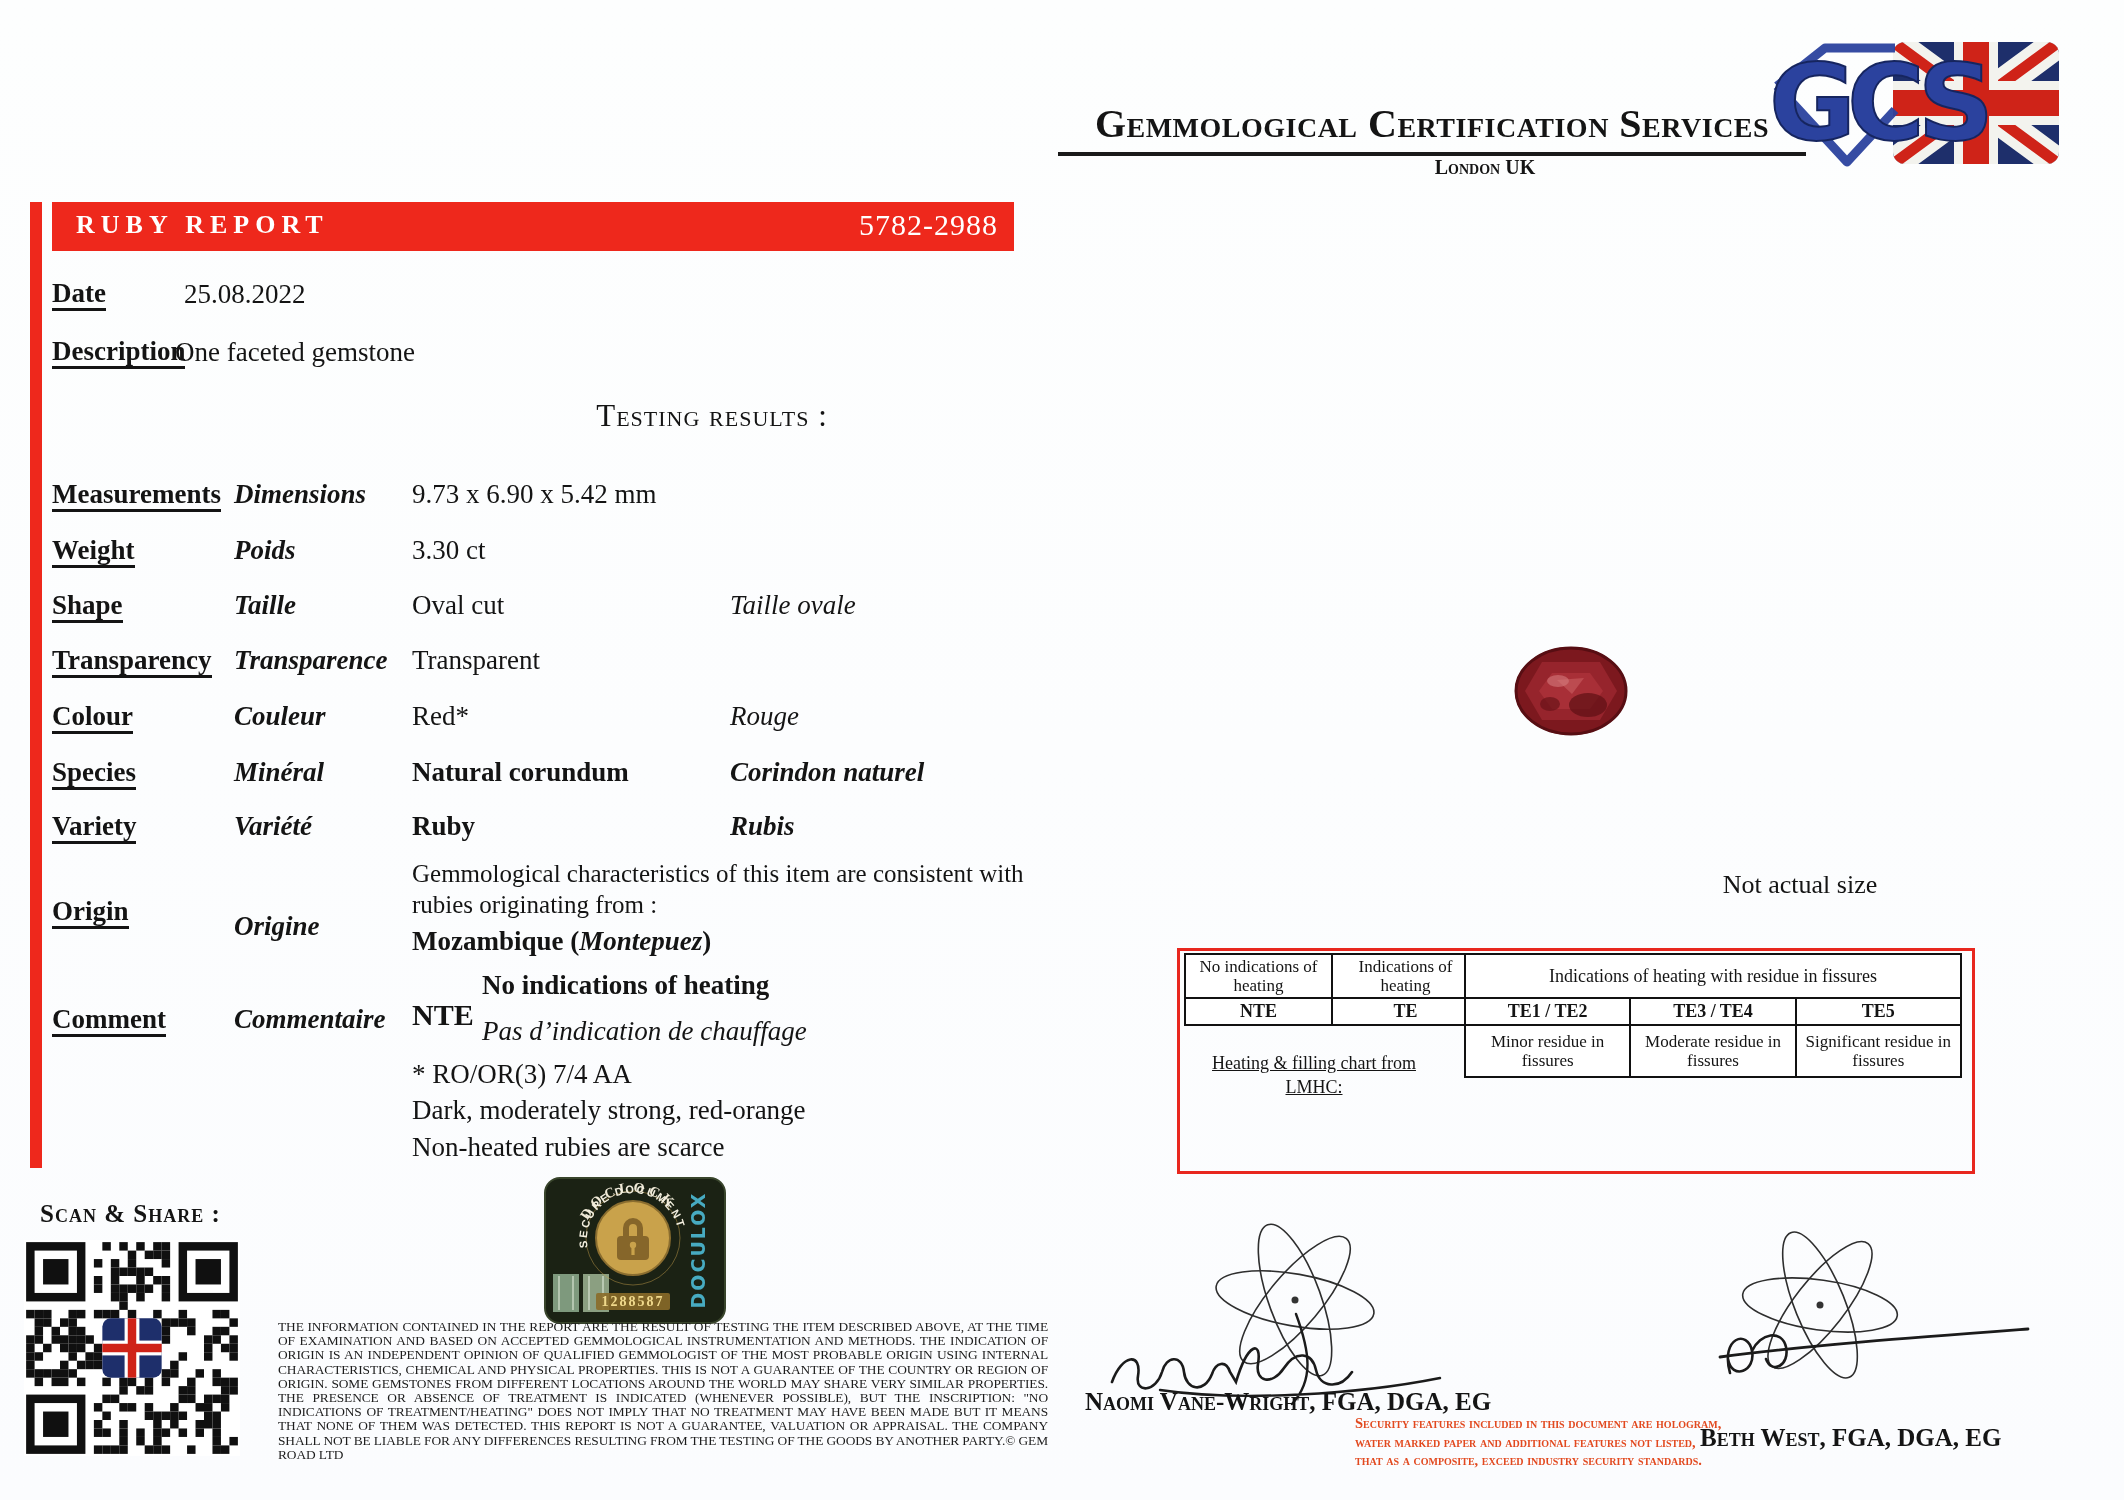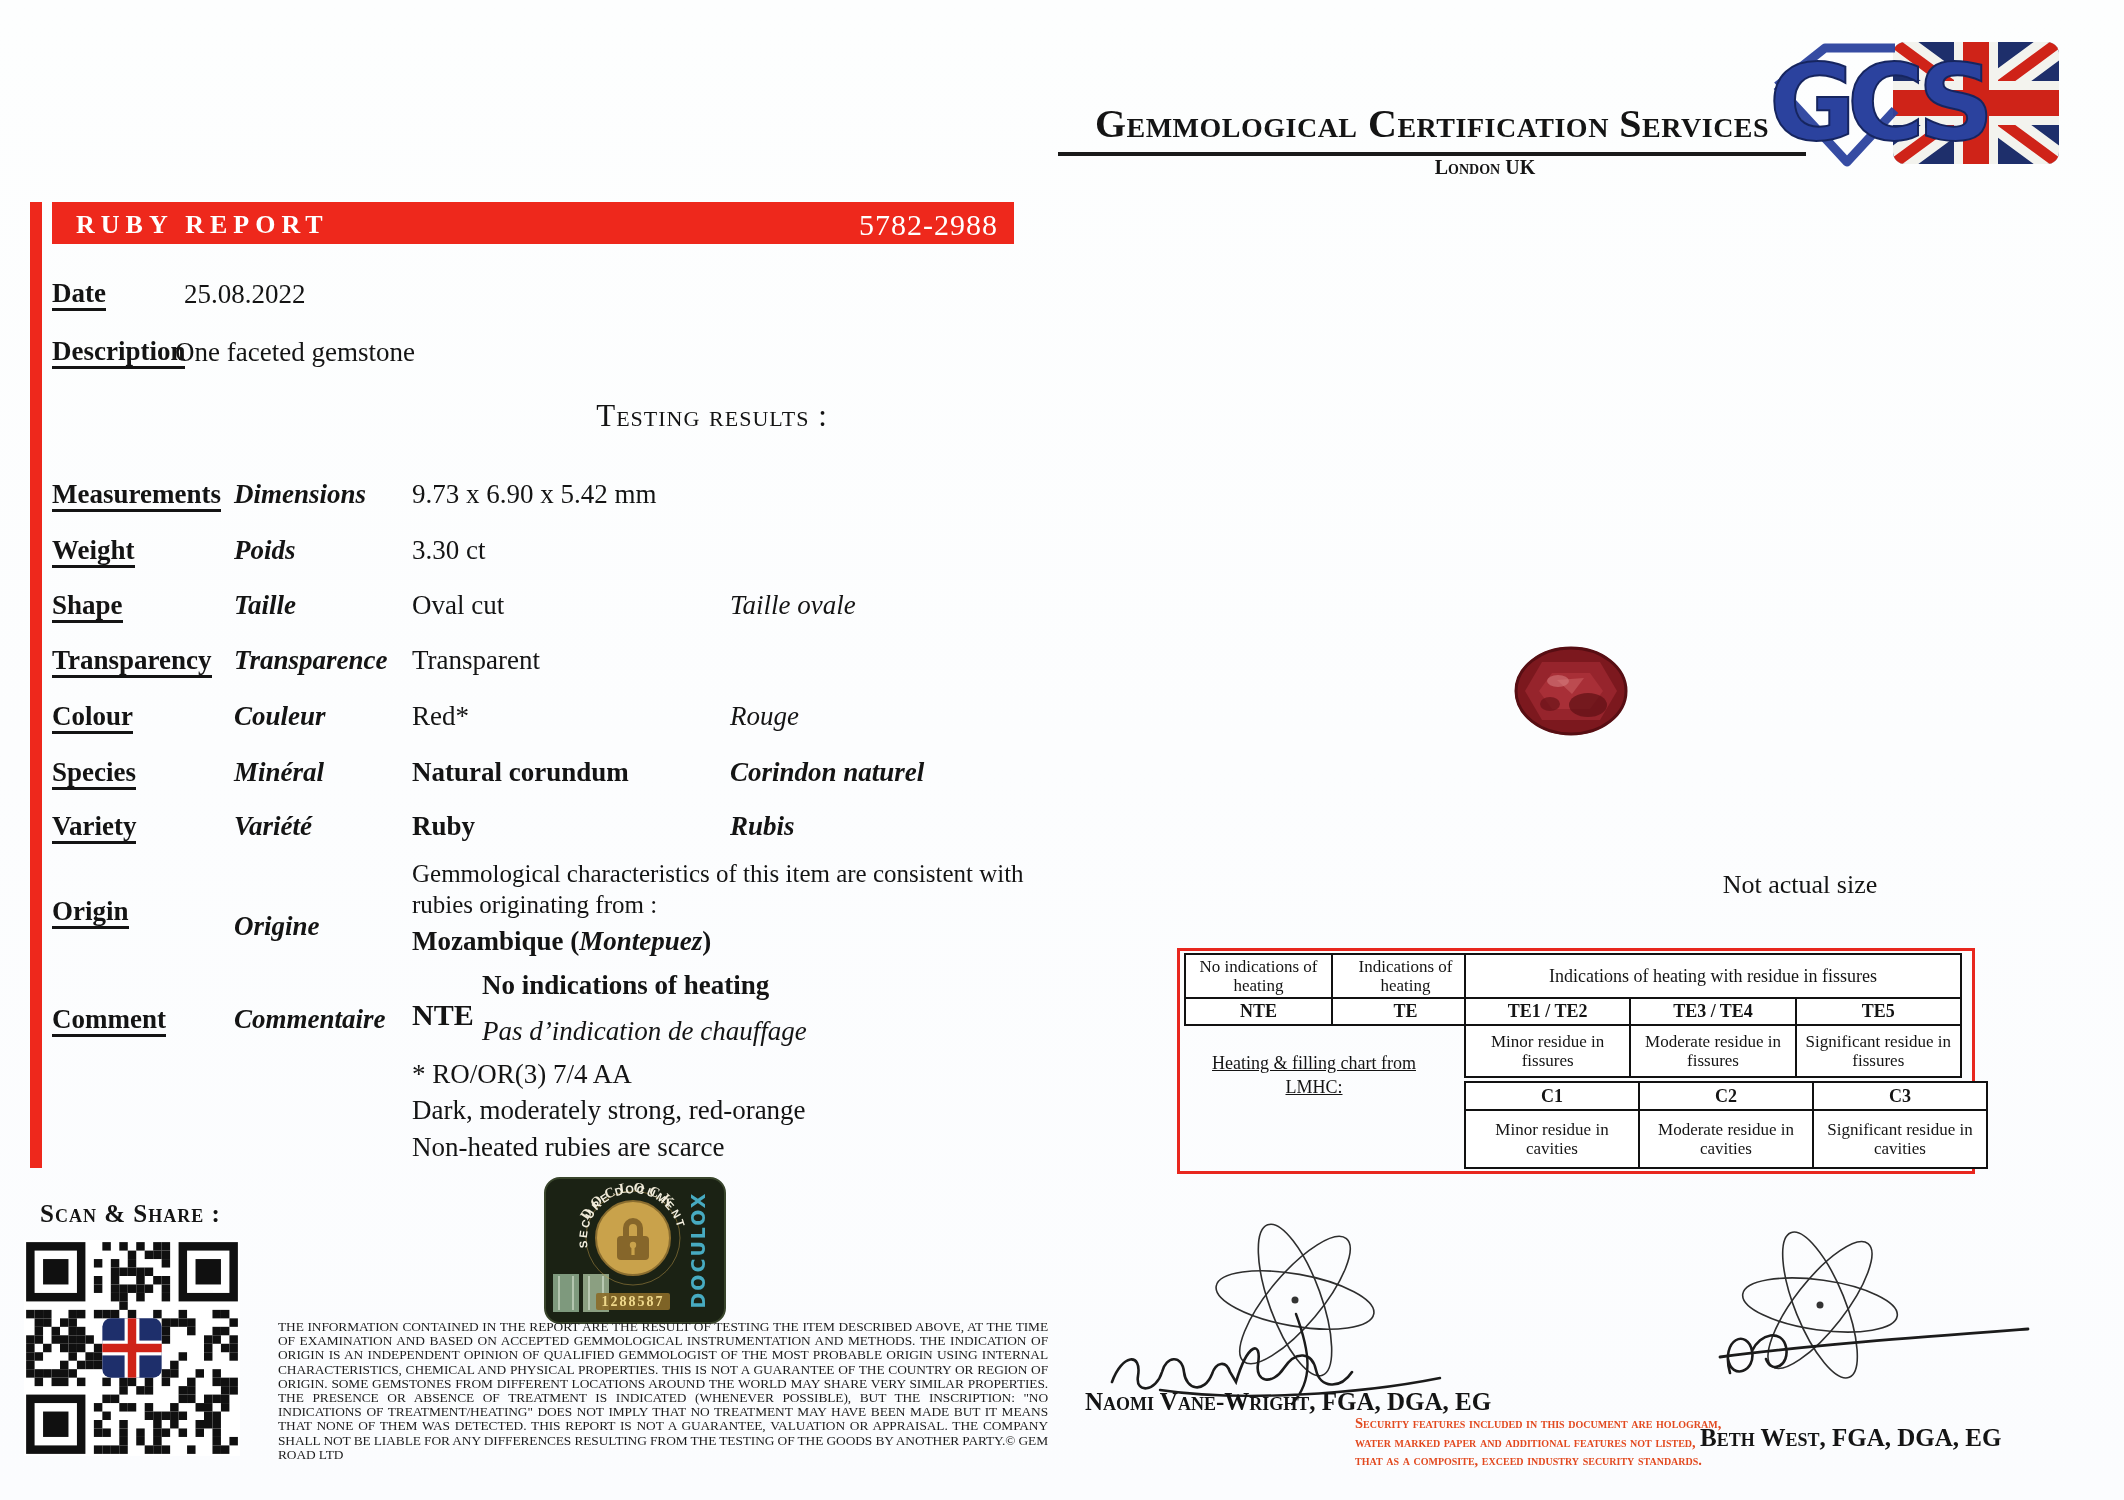--- a/index.html
+++ b/index.html
@@ -7,21 +7,21 @@
         background:linear-gradient(180deg,#fdfefe 0%,#fbfcfe 100%);
         font-family:"Liberation Serif", serif;color:#141414;overflow:hidden;}
   .abs{position:absolute;}
   
   #org-title{left:1058px;top:100px;width:748px;text-align:center;font-variant:small-caps;
              font-size:40px;font-weight:600;letter-spacing:.5px;border-bottom:4px solid #1a1a1a;
              padding-bottom:5px;white-space:nowrap;}
   #location{left:1115px;top:156px;width:740px;text-align:center;font-variant:small-caps;
             font-size:20px;font-weight:600;}
   
-  #banner{left:52px;top:202px;width:962px;height:42px;background:#ee281c;}
+  #banner{left:52px;top:202px;width:962px;height:49px;background:#ee281c;}
   #banner-title{left:24px;top:0;line-height:45px;color:#fff;font-weight:bold;
                 font-size:26px;letter-spacing:6px;}
   #banner-number{right:16px;top:0;line-height:45px;color:#fff;font-size:30px;letter-spacing:1px;}
   #left-bar{left:30px;top:202px;width:12px;height:966px;background:#ee281c;}
   
   .lbl{font-weight:bold;font-size:27px;border-bottom:3px solid #141414;padding-bottom:0px;
        display:inline-block;line-height:30px;}
   .frl{font-weight:bold;font-style:italic;font-size:27px;line-height:30px;}
   .val{font-size:27px;line-height:32px;}
   .vfr{font-style:italic;font-size:27px;line-height:32px;}
@@ -178,34 +178,20 @@
         <td style="height:48px;">Minor residue in fissures</td>
         <td>Moderate residue in fissures</td>
         <td>Significant residue in fissures</td>
       </tr>
     </tbody>
       </table>
     <div class="abs" id="chart-caption">
       <span class="u">Heating &amp; filling chart from</span><br>
       <span class="u">LMHC:</span>
     </div>
-    <table class="tbl" style="left:284px;top:130px;width:498px;">
-      <tbody>
-          <tr>
-        <td class="code" style="width:166px;height:24px;">C1</td>
-        <td class="code" style="width:166px;">C2</td>
-        <td class="code" style="width:166px;">C3</td>
-      </tr>
-      <tr>
-        <td style="height:54px;">Minor residue in cavities</td>
-        <td>Moderate residue in cavities</td>
-        <td>Significant residue in cavities</td>
-      </tr>
-    </tbody>
-      </table>
   </div>
 
   <div class="abs" id="scan-label">Scan &amp; Share :</div>
   <svg class="abs" id="qr-svg" style="left:24px;top:1240px;" width="216" height="216" viewBox="0 0 204 204">
       <rect x="0" y="0" width="204" height="204" fill="#ffffff"></rect>
       <rect x="74" y="2" width="8" height="8" fill="#101010"></rect>
       <rect x="90" y="2" width="8" height="8" fill="#101010"></rect>
       <rect x="106" y="2" width="8" height="8" fill="#101010"></rect>
       <rect x="122" y="2" width="8" height="8" fill="#101010"></rect>
       <rect x="130" y="2" width="8" height="8" fill="#101010"></rect>

